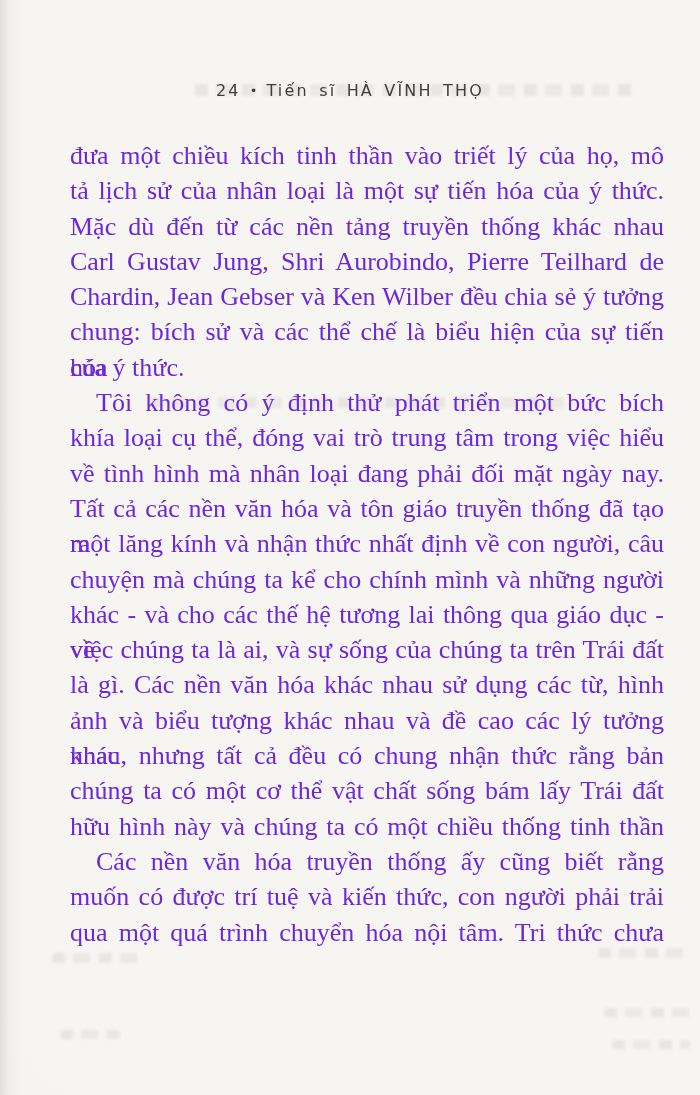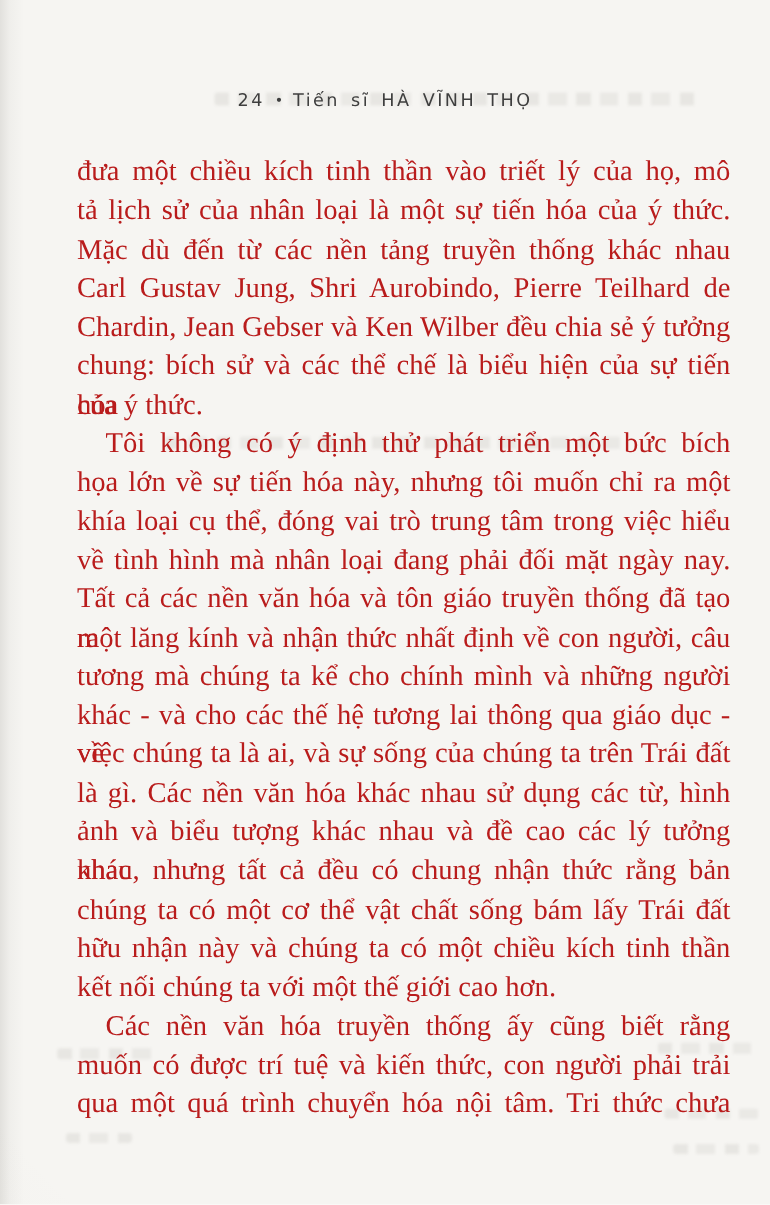--- a/index.html
+++ b/index.html
@@ -34,21 +34,21 @@
     display:inline-block;
     margin:0 9px;
     font-size:13px;
     vertical-align:1px;
     letter-spacing:0;
   }
   .body-text{
     position:absolute;left:70px;top:138px;width:594px;
     font-size:26px;
     line-height:35.3px;
-    color:#b91c1c;
+    color:#6d28d9;
   }
   .line{
     text-align:justify;
     text-align-last:justify;
     text-justify:inter-word;
     height:35.3px;
     white-space:normal;
   }
   .line.end{
     text-align-last:left;
@@ -92,32 +92,30 @@
 
   <div class="body-text" id="body-text">
       <div class="line">đưa một chiều kích tinh thần vào triết lý của họ, mô</div>
       <div class="line">tả lịch sử của nhân loại là một sự tiến hóa của ý thức.</div>
       <div class="line">Mặc dù đến từ các nền tảng truyền thống khác nhau</div>
       <div class="line">Carl Gustav Jung, Shri Aurobindo, Pierre Teilhard de</div>
       <div class="line">Chardin, Jean Gebser và Ken Wilber đều chia sẻ ý tưởng</div>
       <div class="line">chung: bích sử và các thể chế là biểu hiện của sự tiến hóa</div>
       <div class="line end">của ý thức.</div>
       <div class="line indent">Tôi không có ý định thử phát triển một bức bích</div>
-      <div class="line">họa lớn về sự tiến hóa này, nhưng tôi muốn chỉ ra một</div>
       <div class="line">khía loại cụ thể, đóng vai trò trung tâm trong việc hiểu</div>
       <div class="line">về tình hình mà nhân loại đang phải đối mặt ngày nay.</div>
       <div class="line">Tất cả các nền văn hóa và tôn giáo truyền thống đã tạo ra</div>
       <div class="line">một lăng kính và nhận thức nhất định về con người, câu</div>
-      <div class="line">tương mà chúng ta kể cho chính mình và những người</div>
+      <div class="line">chuyện mà chúng ta kể cho chính mình và những người</div>
       <div class="line">khác - và cho các thế hệ tương lai thông qua giáo dục - về</div>
       <div class="line">việc chúng ta là ai, và sự sống của chúng ta trên Trái đất</div>
       <div class="line">là gì. Các nền văn hóa khác nhau sử dụng các từ, hình</div>
       <div class="line">ảnh và biểu tượng khác nhau và đề cao các lý tưởng khác</div>
       <div class="line">nhau, nhưng tất cả đều có chung nhận thức rằng bản</div>
       <div class="line">chúng ta có một cơ thể vật chất sống bám lấy Trái đất</div>
-      <div class="line">hữu nhận này và chúng ta có một chiều kích tinh thần</div>
-      <div class="line end">kết nối chúng ta với một thế giới cao hơn.</div>
+      <div class="line">hữu hình này và chúng ta có một chiều thống tinh thần</div>
       <div class="line indent">Các nền văn hóa truyền thống ấy cũng biết rằng</div>
       <div class="line">muốn có được trí tuệ và kiến thức, con người phải trải</div>
       <div class="line">qua một quá trình chuyển hóa nội tâm. Tri thức chưa</div>
     </div>
 
 </div>
 
 </body></html>

